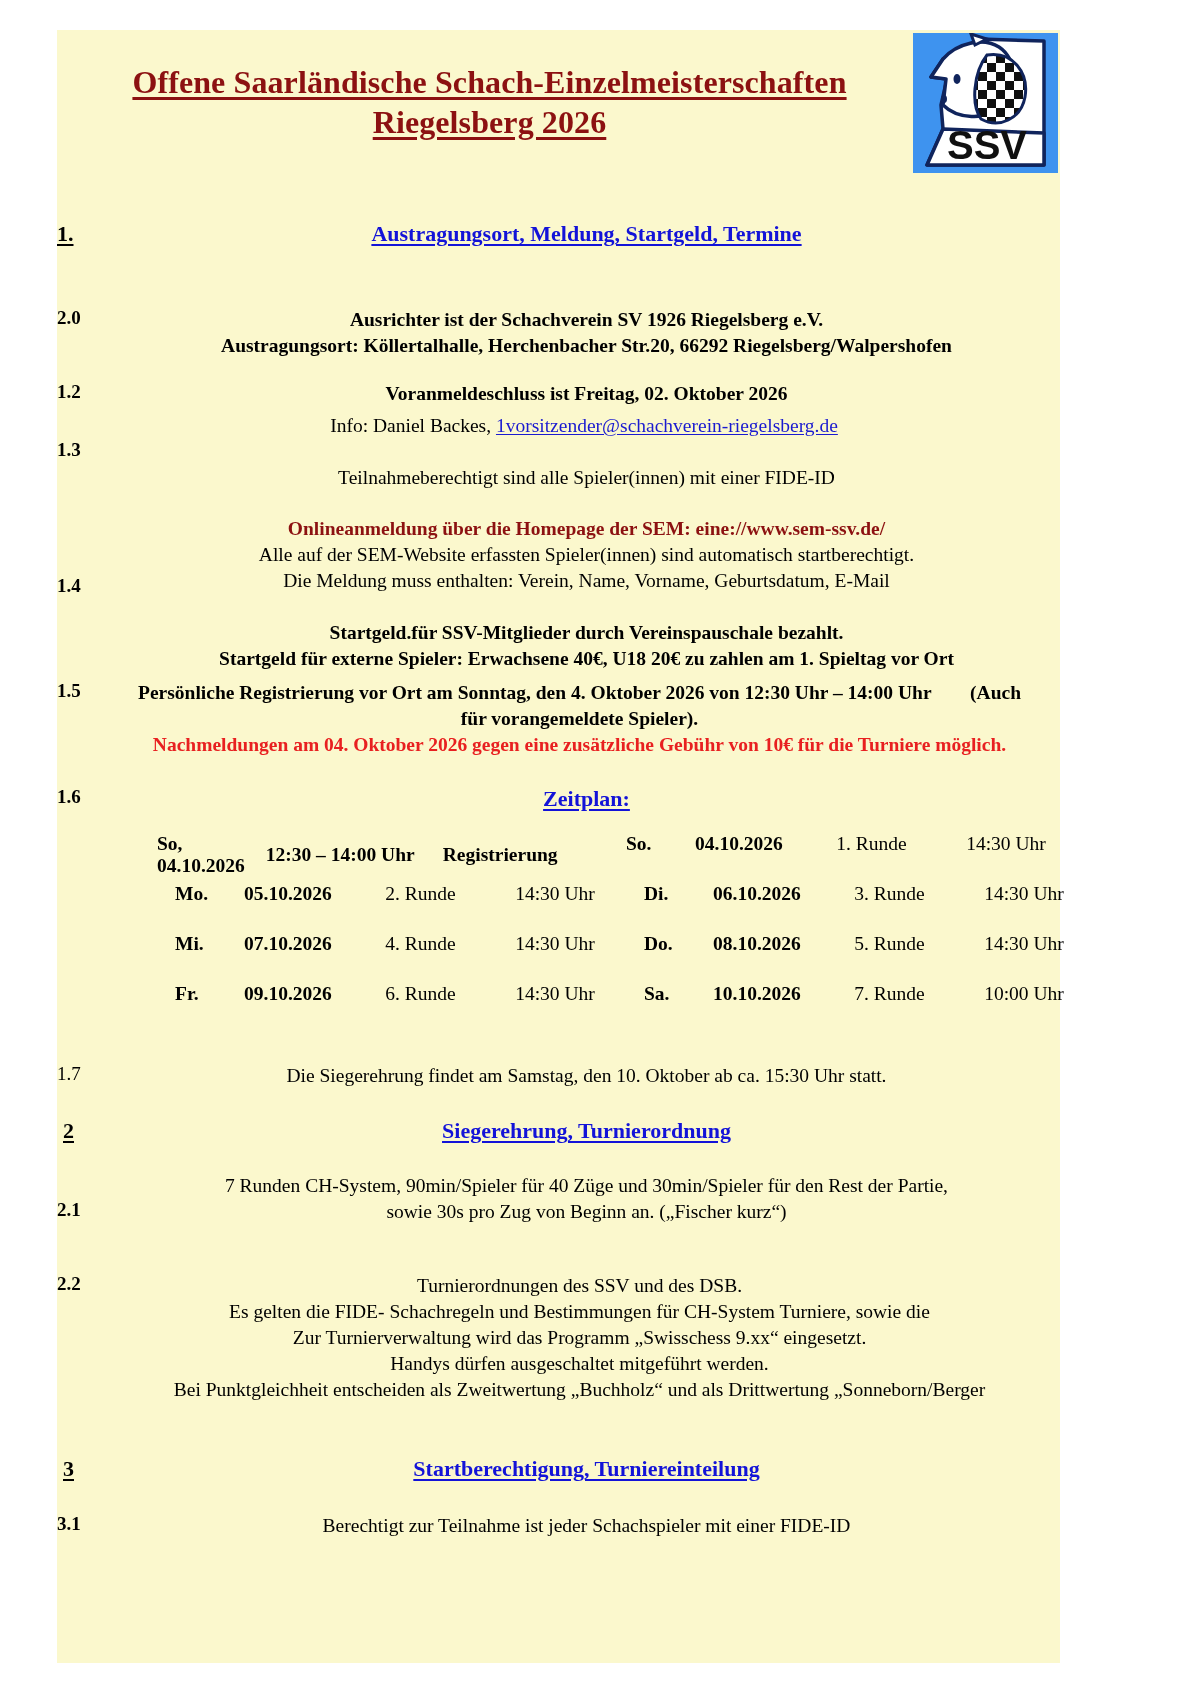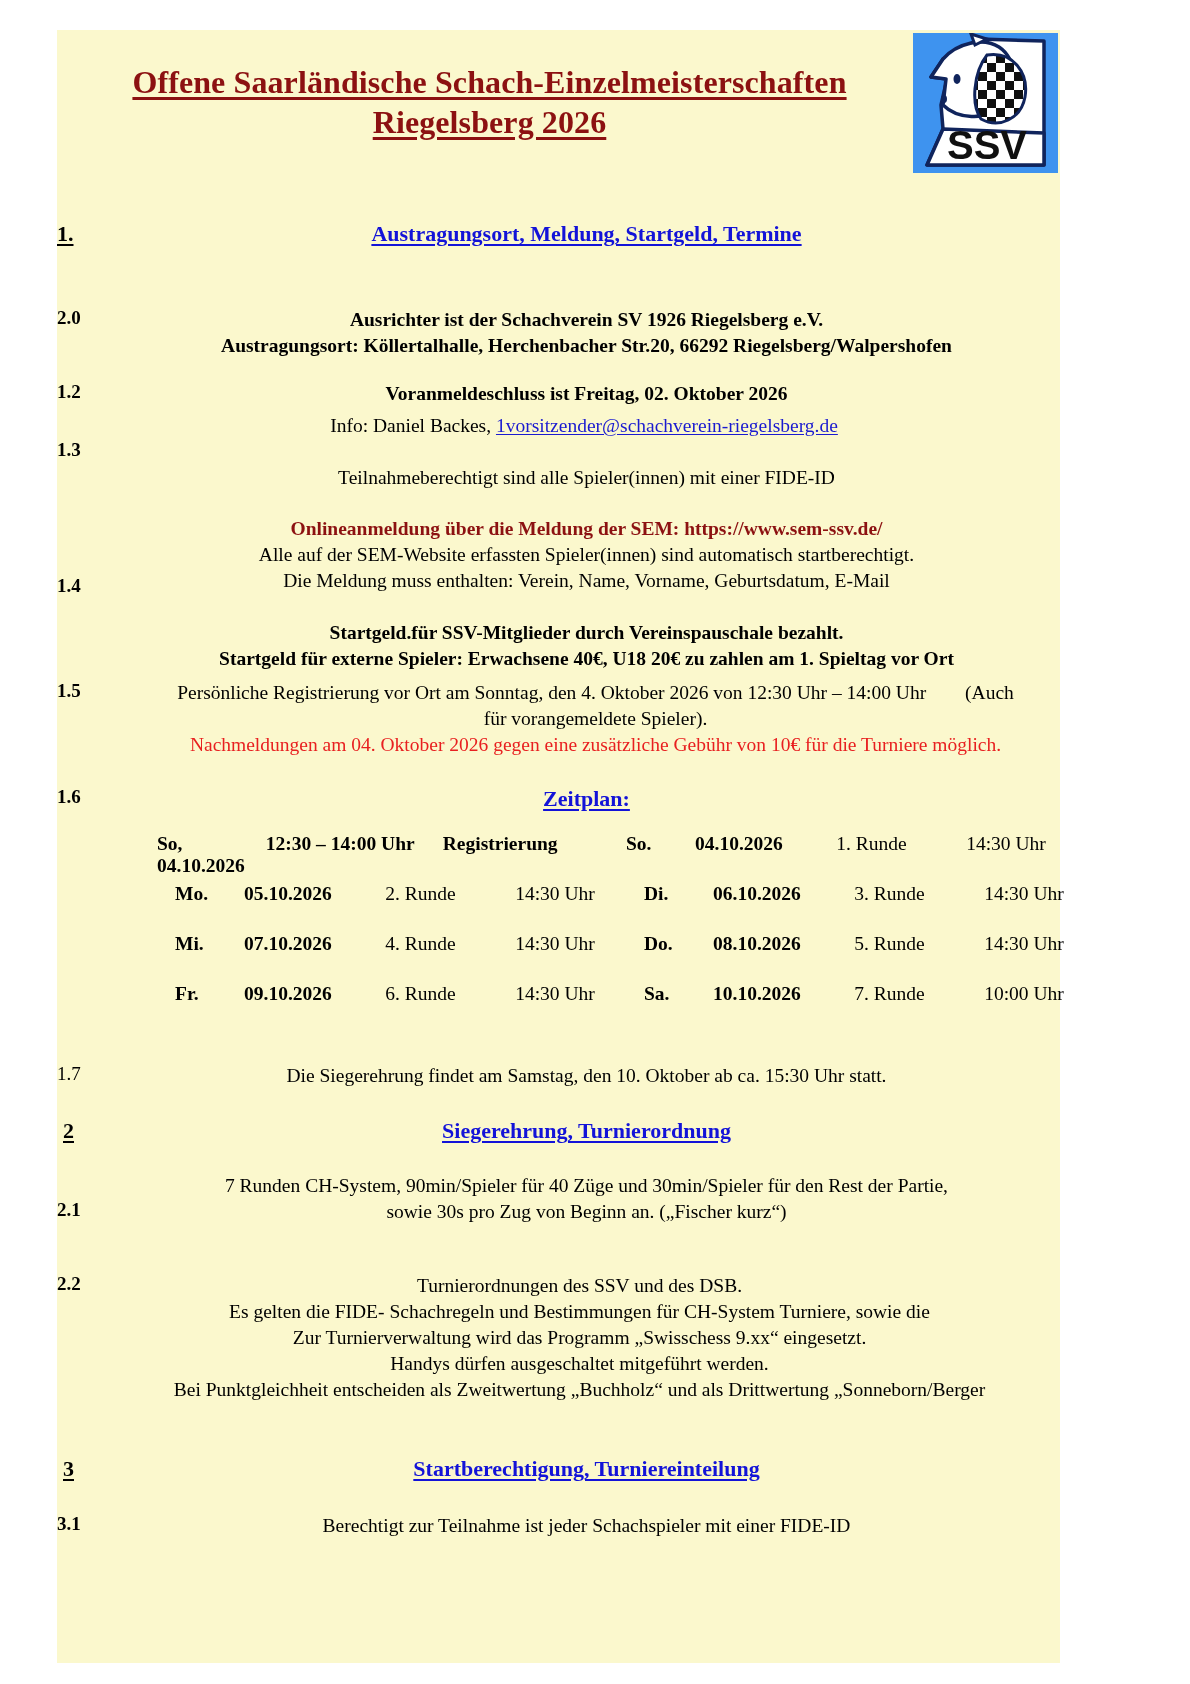--- a/index.html
+++ b/index.html
@@ -110,21 +110,21 @@
     left:100px;
     width:903px;
   }
   .sched-row{
     display:flex;
     align-items:baseline;
     height:50px;
   }
   .sched-half{
     display:flex;
-    align-items:flex-start;
+    align-items:center;
     width:451px;
     font-size:19.5px;
     color:#000;
     gap:21px;
   }
   .c-long-day{width:92px; font-weight:bold; text-align:left;}
   .c-long-time{width:170px; font-weight:bold; text-align:left;}
   .c-long-label{width:180px; font-weight:bold; text-align:left;}
   .r-day{width:52px; font-weight:bold;}
   .r-date{width:130px; font-weight:bold;}
@@ -243,38 +243,38 @@
       <div class="num">1.3</div>
     </div>
     <div class="row" style="top:292px;">
       <div class="content">
         <div class="p">Teilnahmeberechtigt sind alle Spieler(innen) mit einer FIDE-ID</div>
       </div>
     </div>
 
     <div class="row" style="top:343px;">
       <div class="content">
-        <div class="p red">Onlineanmeldung über die Meldung der SEM: https://www.sem-ssv.de/</div>
+        <div class="p red">Onlineanmeldung über die Homepage der SEM: eine://www.sem-ssv.de/</div>
         <div class="p">Alle auf der SEM-Website erfassten Spieler(innen) sind automatisch startberechtigt.</div>
         <div class="p">Die Meldung muss enthalten: Verein, Name, Vorname, Geburtsdatum, E-Mail</div>
       </div>
     </div>
     <div class="row" style="top:402px;">
       <div class="num">1.4</div>
     </div>
     <div class="row" style="top:447px;">
       <div class="content">
         <div class="p bold">Startgeld.für SSV-Mitglieder durch Vereinspauschale bezahlt.</div>
         <div class="p bold nowrap">Startgeld für externe Spieler:  Erwachsene 40€, U18 20€ zu zahlen am 1. Spieltag vor Ort</div>
       </div>
     </div>
 
     <div class="row" style="top:507px;">
       <div class="num">1.5</div>
-      <div class="content" style="left:58px; width:961px;">
+      <div class="content" style="left:42px; width:961px;font-weight:bold;">
         <div class="p nowrap">
           <span>Persönliche Registrierung vor Ort am Sonntag, den 4. Oktober 2026  von 12:30 Uhr – 14:00 Uhr</span>
           <span style="display:inline-block;width:34px;"></span><span>(Auch</span>
         </div>
         <div class="p">für vorangemeldete Spieler).</div>
         <div class="p red-plain nowrap">Nachmeldungen am 04. Oktober 2026 gegen eine zusätzliche Gebühr von 10€ für die Turniere möglich.</div>
       </div>
     </div>
 
     <div class="row" style="top:613px;">

